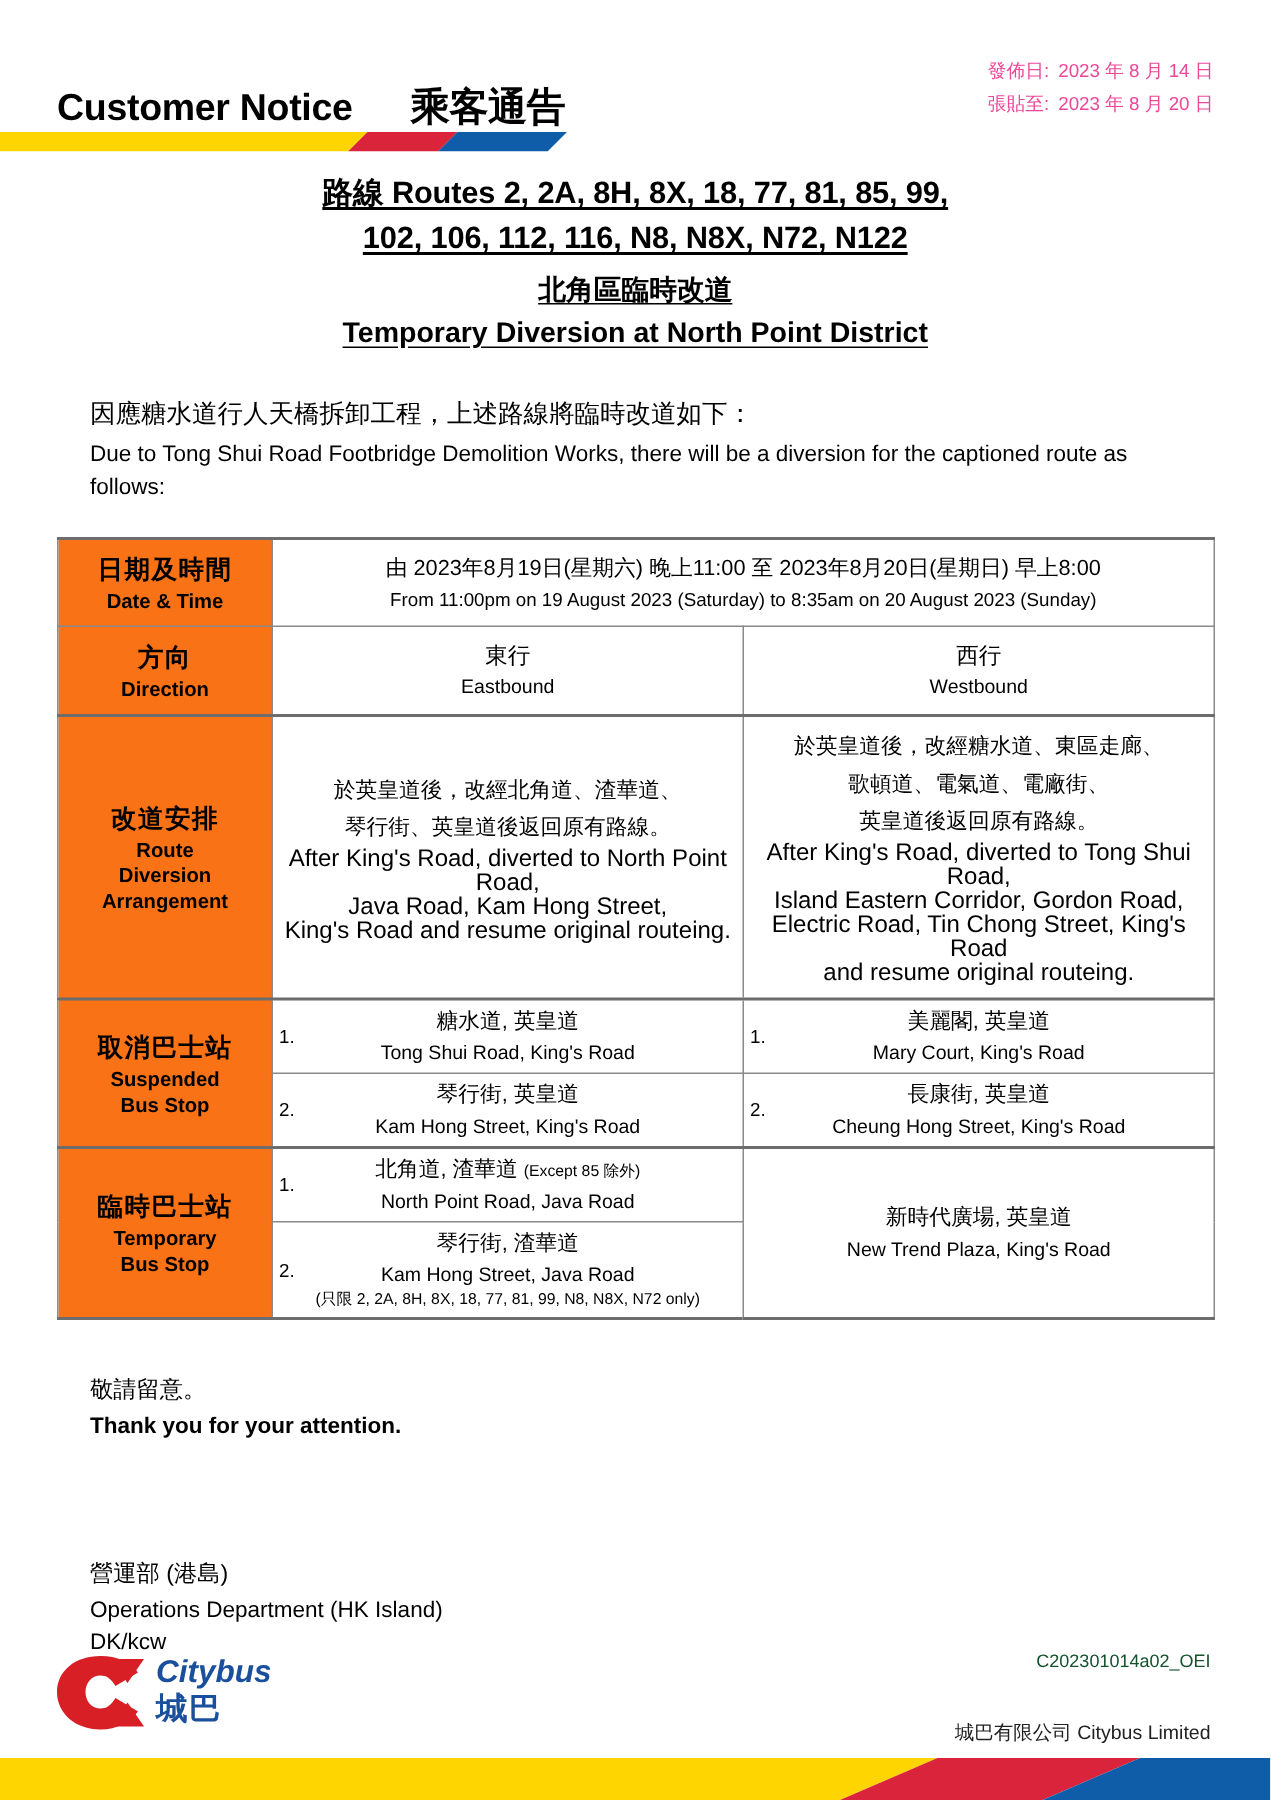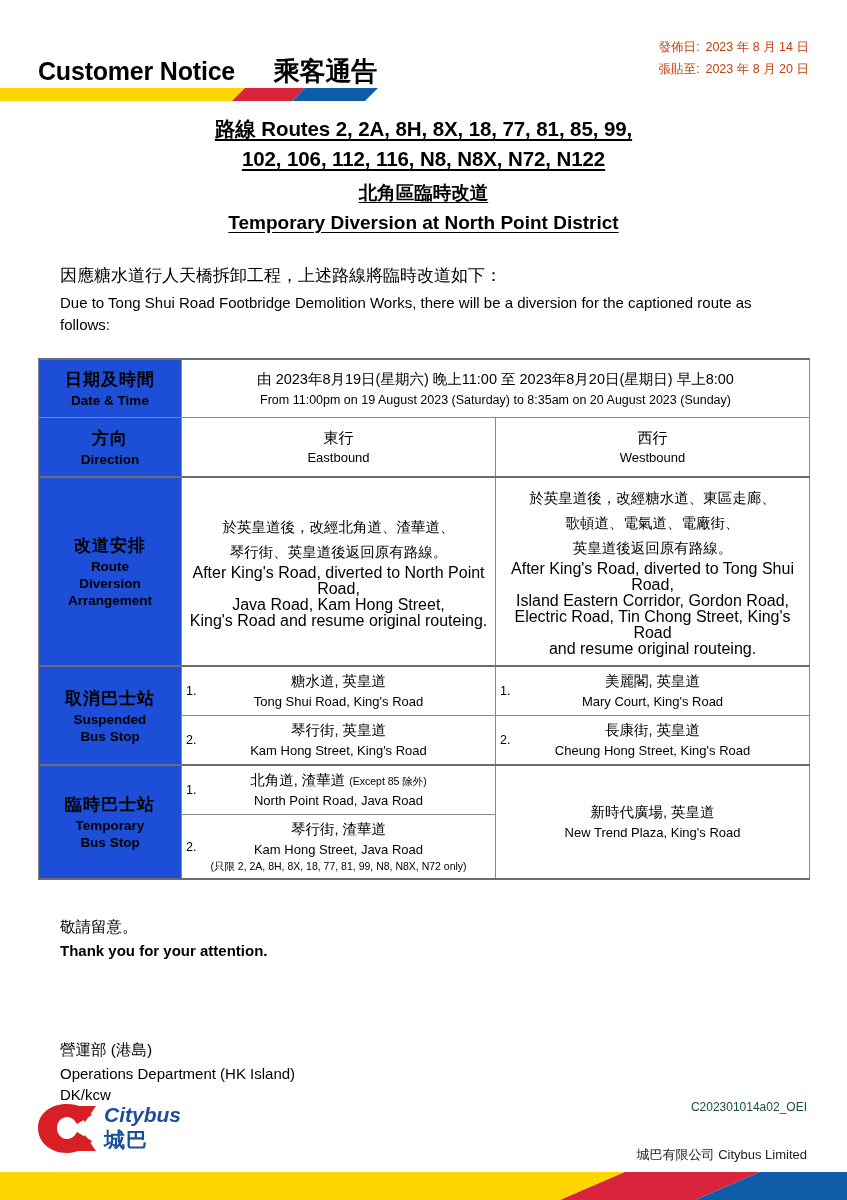--- a/index.html
+++ b/index.html
@@ -18,21 +18,21 @@
   .header {
     position: relative;
     height: 100px;
   }
   .header-dates {
     position: absolute;
     right: 38px;
     top: 36px;
     font-size: 12.5px;
     line-height: 22px;
-    color: #c2410c;
+    color: #ec4899;
     text-align: right;
     white-space: nowrap;
   }
   .header-dates .dlabel { margin-right: 6px; }
   .notice-title {
     position: absolute;
     left: 38px;
     top: 54px;
     font-size: 25px;
     font-weight: bold;
@@ -101,21 +101,21 @@
     border-collapse: collapse;
     table-layout: fixed;
   }
   table.notice td {
     border: 1px solid #8a8a8a;
     vertical-align: middle;
     padding: 4px 6px;
   }
   .rowhead {
     width: 143px;
-    background: #1d4ed8;
+    background: #f97316;
     text-align: center;
     padding: 8px 4px;
   }
   .rowhead .hcn {
     font-size: 17px;
     font-weight: bold;
     line-height: 24px;
     letter-spacing: 1px;
   }
   .rowhead .hen {

